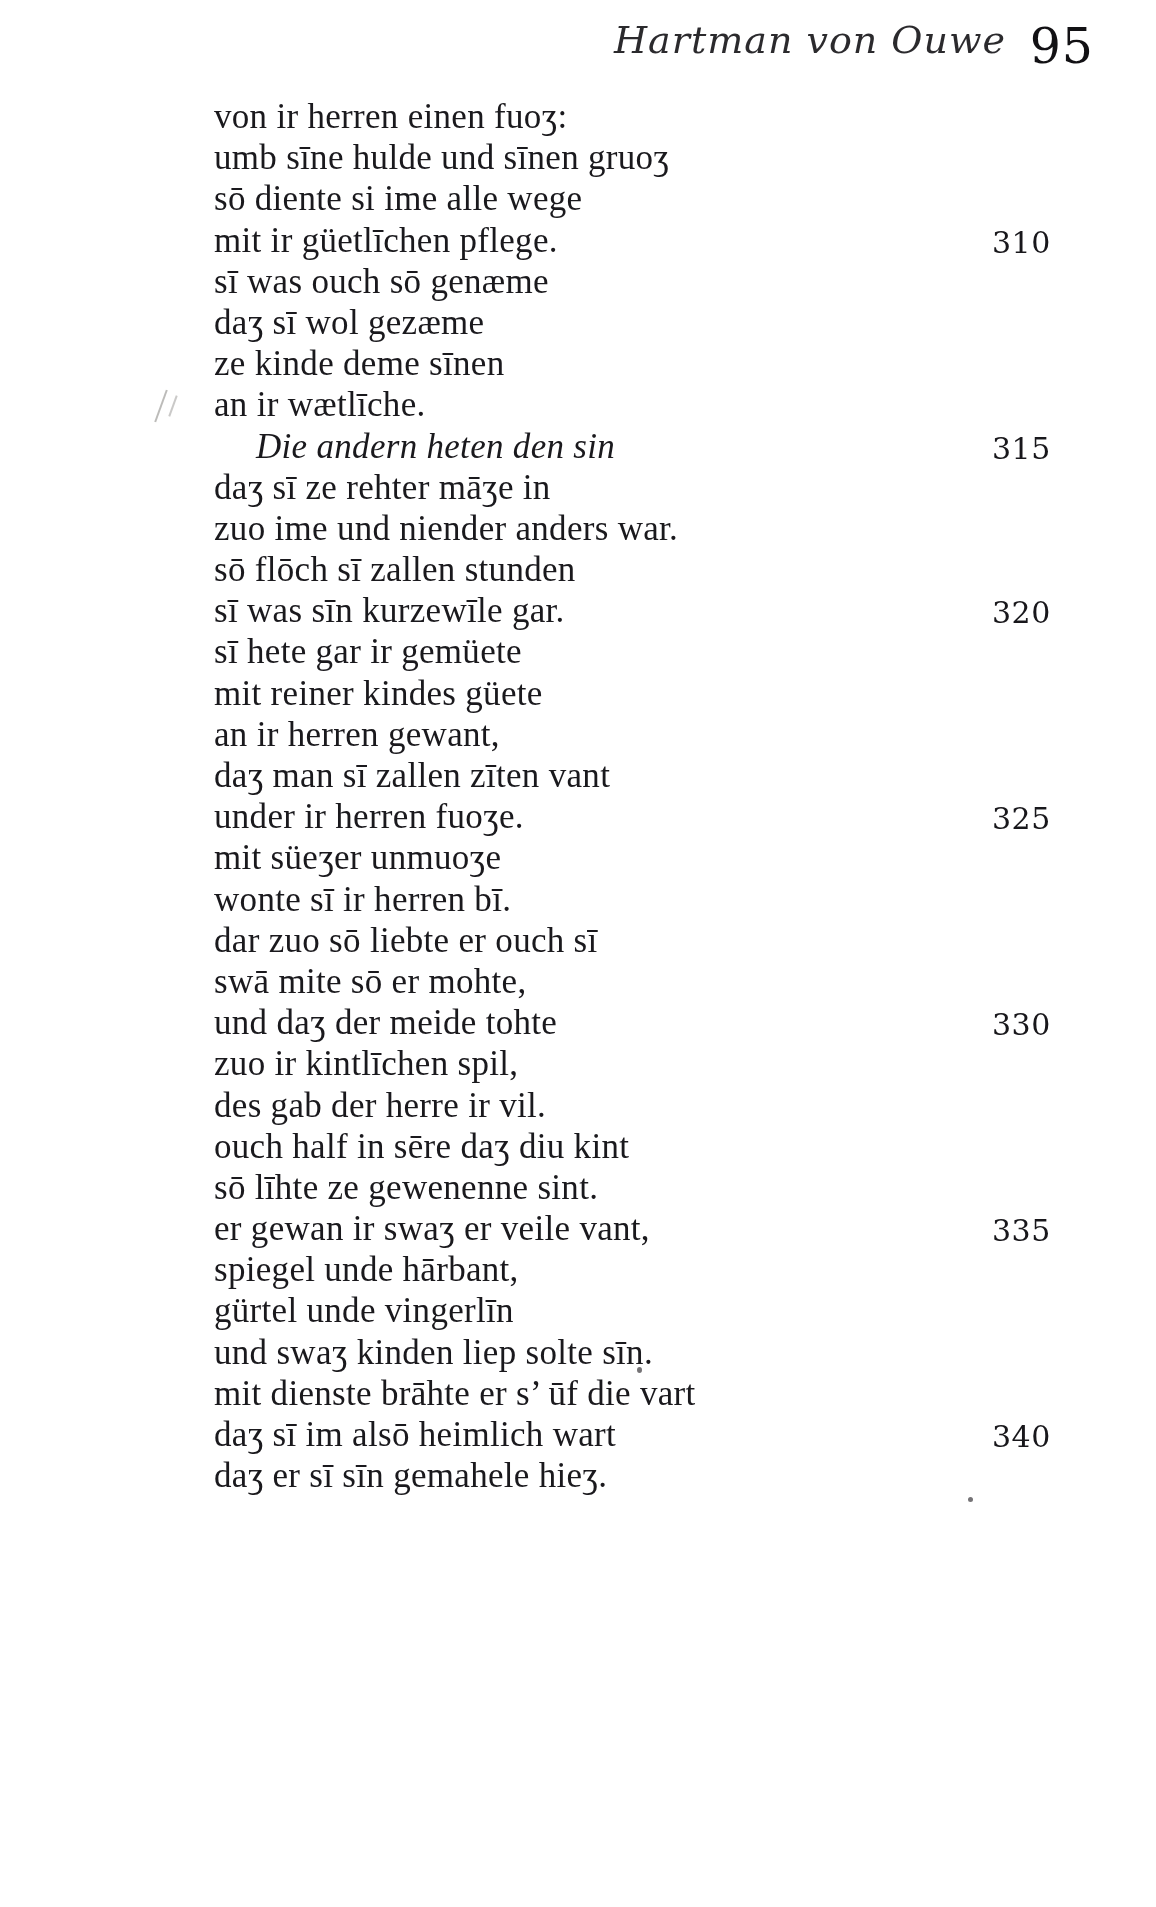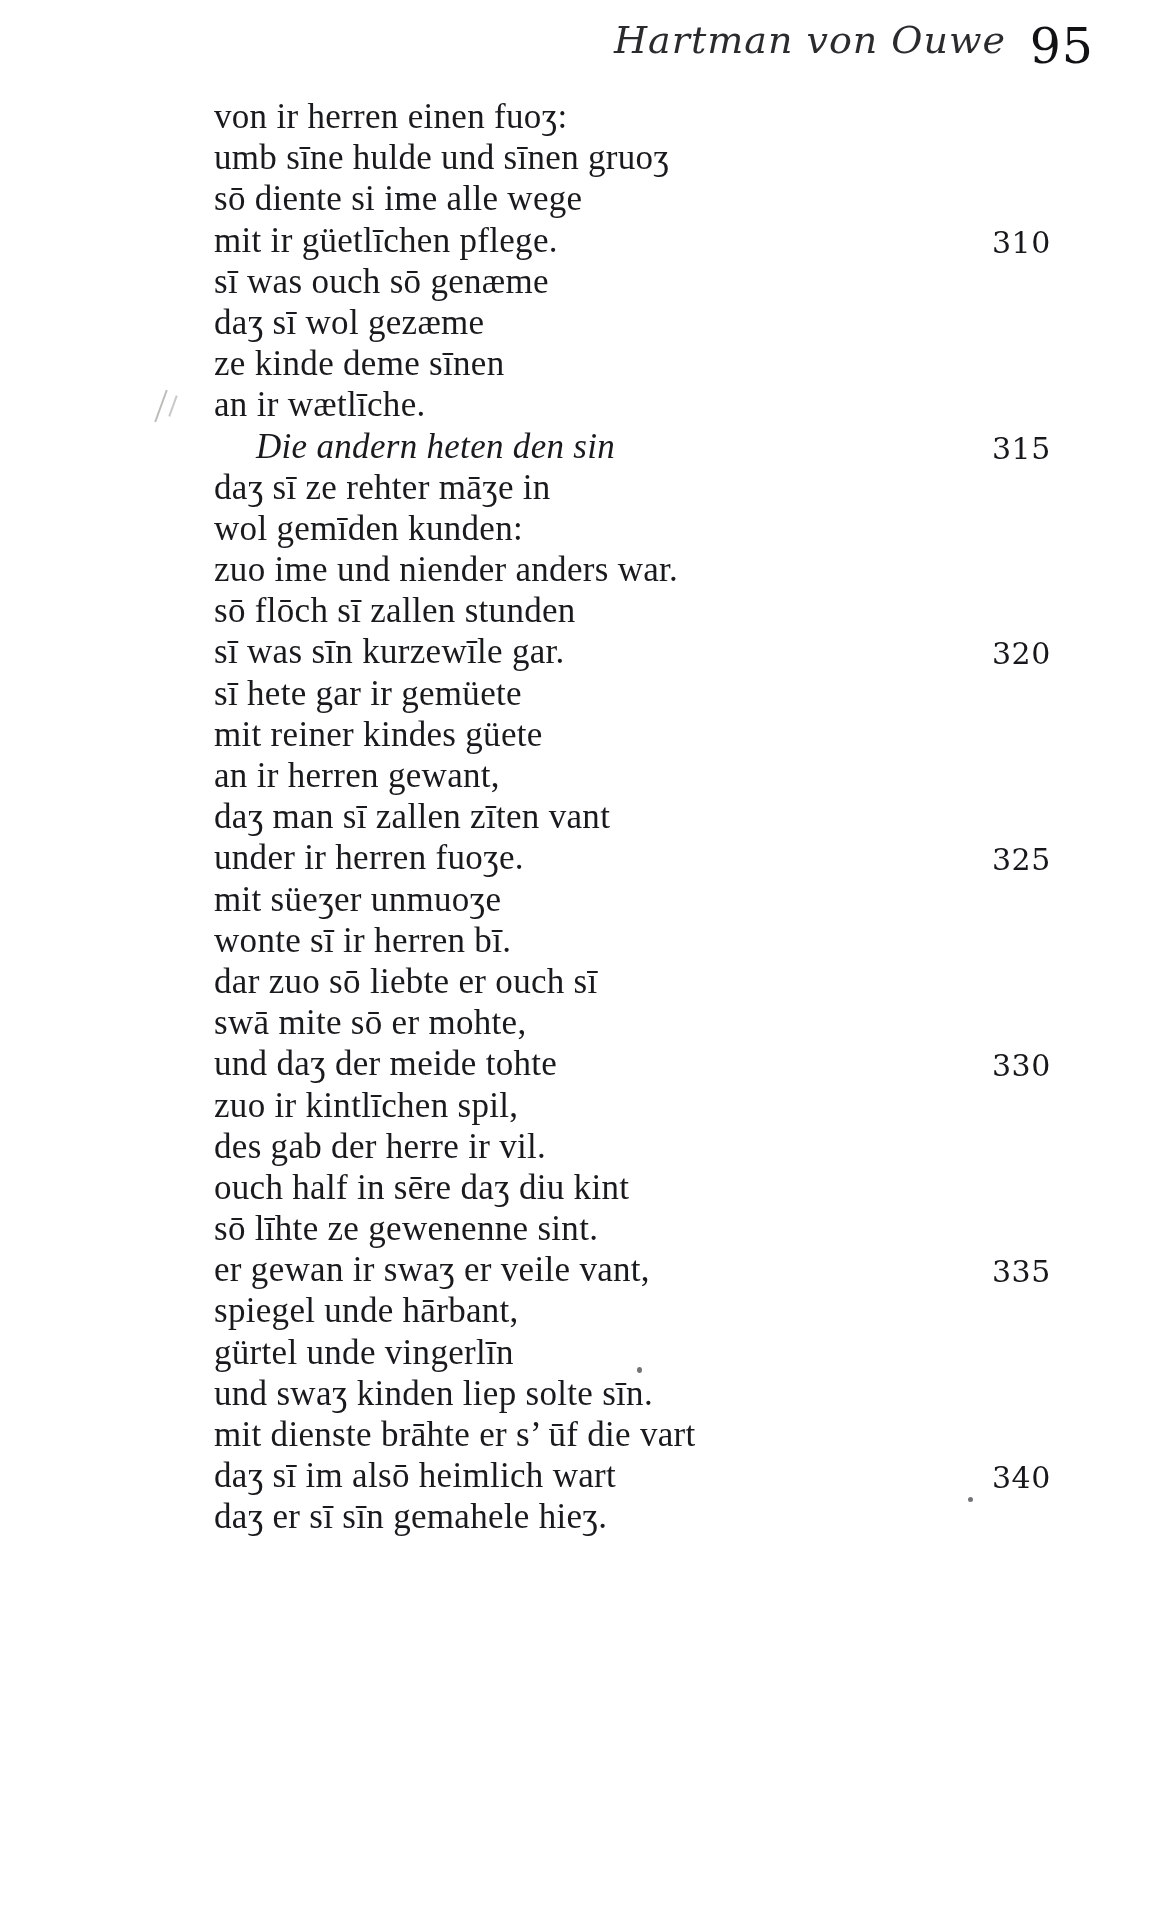--- a/index.html
+++ b/index.html
@@ -166,23 +166,20 @@
         <div class="line-text">an ir wætlīche.</div>
       </div>
       <div class="line-row">
         <div class="line-text indent">Die andern heten den sin</div>
         <div class="line-num">315</div>
       </div>
       <div class="line-row">
         <div class="line-text">daʒ sī ze rehter māʒe in</div>
       </div>
       <div class="line-row">
-        <div class="line-text">wol gemīden kunden:</div>
-      </div>
-      <div class="line-row">
         <div class="line-text">zuo ime und niender anders war.</div>
       </div>
       <div class="line-row">
         <div class="line-text">sō flōch sī zallen stunden</div>
       </div>
       <div class="line-row">
         <div class="line-text">sī was sīn kurzewīle gar.</div>
         <div class="line-num">320</div>
       </div>
       <div class="line-row">

